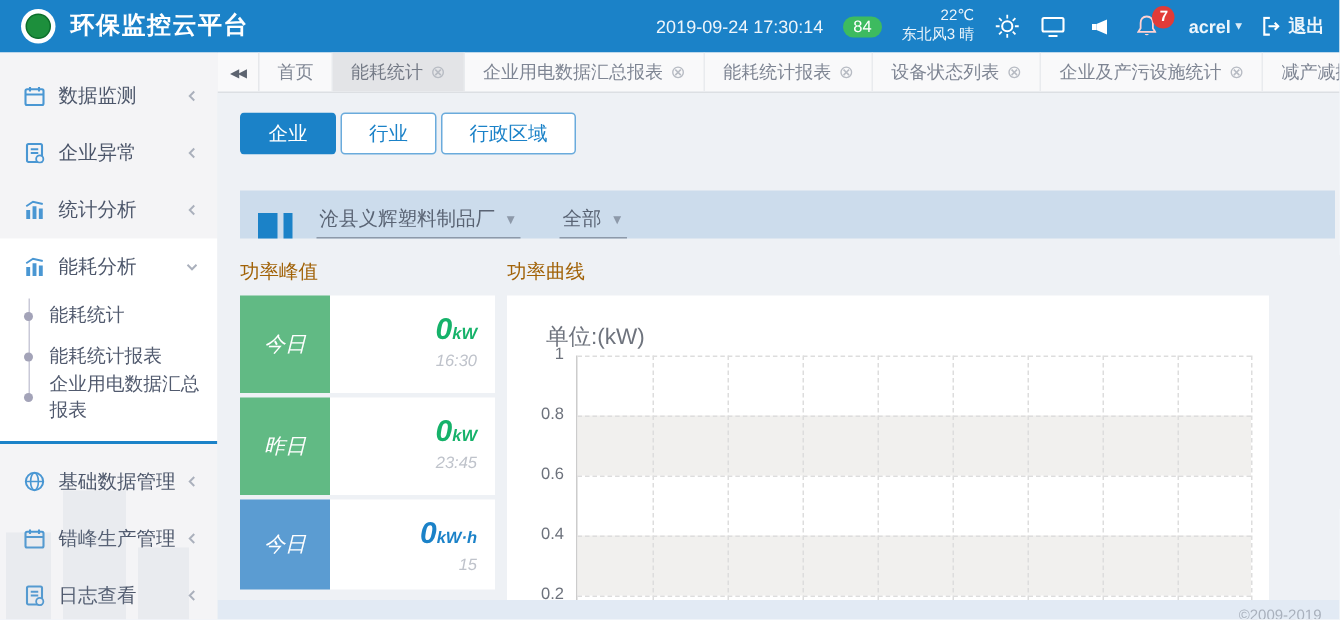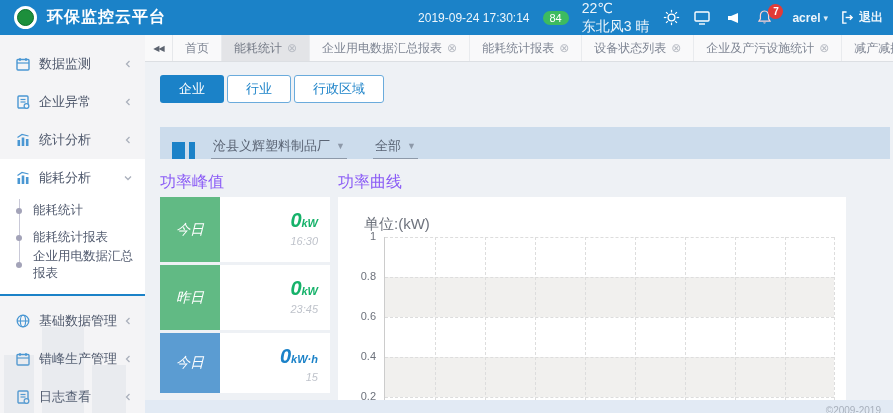--- a/index.html
+++ b/index.html
@@ -7,21 +7,21 @@
   .app { position:relative; width:893px; height:413px; overflow:hidden; background:#eef1f5; }
 
   
   .header { display:flex; align-items:center; height:35px; background:#1b82c8; padding:0 10px 0 14px; color:#fff; }
   .logo { width:23px; height:23px; border-radius:50%; background:#fff; display:flex; align-items:center; justify-content:center; flex:0 0 auto; }
   .logo-inner { width:17px; height:17px; border-radius:50%; background:#1d8f3c; border:1.5px solid #0c6e2a; }
   .app-title { font-size:16px; font-weight:bold; margin-left:10px; letter-spacing:1px; }
   .header-right { margin-left:auto; display:flex; align-items:center; gap:13px; font-size:12px; color:rgba(255,255,255,.92); }
   .datetime { white-space:nowrap; }
   .aqi-badge { background:#3dbb5f; border-radius:9px; padding:1px 7px; font-size:11px; color:#fff; }
-  .weather-blk { font-size:14px; line-height:1.25; text-align:left; white-space:nowrap; }
+  .weather-blk { font-size:10px; line-height:1.25; text-align:right; white-space:nowrap; }
   .hicon { display:flex; align-items:center; justify-content:center; width:18px; height:18px; cursor:pointer; }
   .bell-wrap { position:relative; margin-right:6px; }
   .notif-badge { position:absolute; top:-5px; right:-10px; background:#e23b38; color:#fff; width:15px; height:15px; border-radius:50%; font-size:10px; font-weight:bold; display:flex; align-items:center; justify-content:center; }
   .user { display:flex; align-items:center; gap:3px; font-weight:bold; cursor:pointer; white-space:nowrap; }
   .caret { font-size:9px; color:rgba(255,255,255,.85); }
   .logout { display:flex; align-items:center; gap:5px; font-weight:bold; cursor:pointer; white-space:nowrap; }
 
   
   .body-row { display:flex; height:378px; }
 
@@ -60,21 +60,21 @@
   .btn.outline { background:#fff; border-color:#6aabdc; color:#1b82c8; }
 
   .filter-bar { margin-top:24px; margin-right:3px; height:32px; background:#ccdcec; display:flex; align-items:flex-end; padding-left:12px; }
   .sq1 { width:13px; height:17px; background:#1b82c8; }
   .sq2 { width:6px; height:17px; background:#1b82c8; margin-left:4px; }
   .dd { margin-left:16px; display:flex; align-items:center; gap:6px; font-size:13px; color:#5a6474; border-bottom:1px solid #8d99a9; padding:0 2px 3px 2px; cursor:pointer; }
   .dd .caret2 { font-size:9px; color:#8d99a9; }
   .dd + .dd { margin-left:26px; }
 
   .panels { display:flex; margin-top:13px; align-items:flex-start; }
-  .sec-title { font-size:16px; color:#8b5cf6; height:18px; margin-bottom:7px; }
+  .sec-title { font-size:13px; color:#a16207; height:18px; margin-bottom:7px; }
   .left-col { width:170px; flex:0 0 170px; }
   .card { display:flex; height:65px; margin-bottom:3px;font-style:italic; }
   .card-label { width:60px; flex:0 0 60px; color:#fff; font-size:14px; display:flex; align-items:center; justify-content:center; }
   .card-label.green { background:#61ba84; }
   .card-label.blue { background:#5b9cd2; }
   .card-body { flex:1; background:#fff; text-align:right; padding:12px 12px 0 0; }
   .val { font-size:20px; font-weight:bold; }
   .val.green { color:#16b26a; } .val.blue { color:#1b82c8; }
   .unit { font-size:11px; font-weight:bold; }
   .card-time { font-size:11px; color:#bfc3cb; margin-top:3px; }

